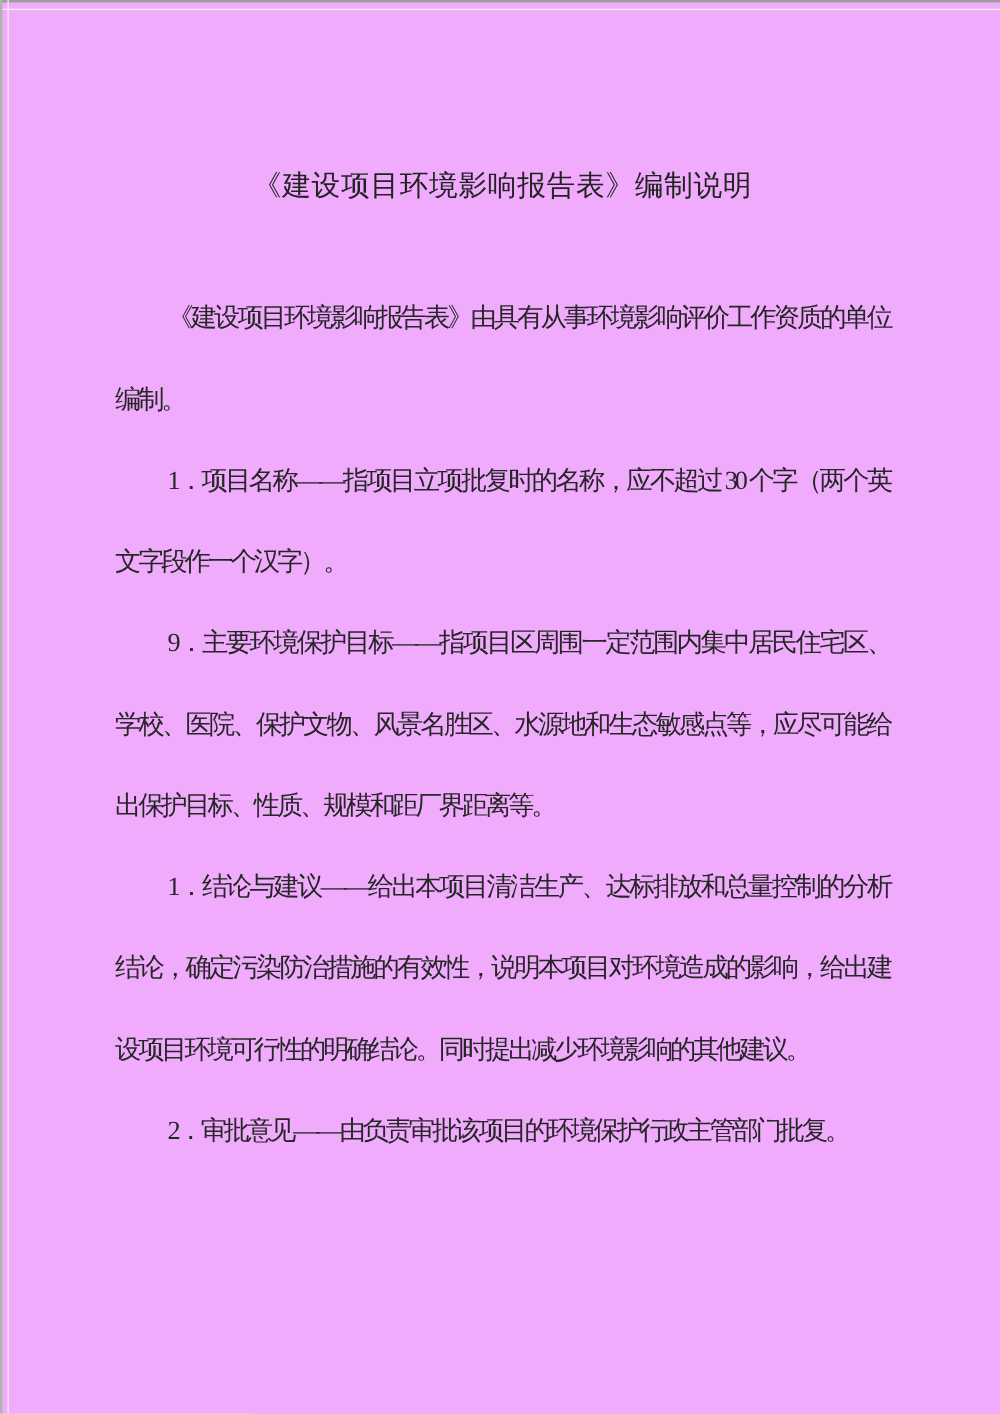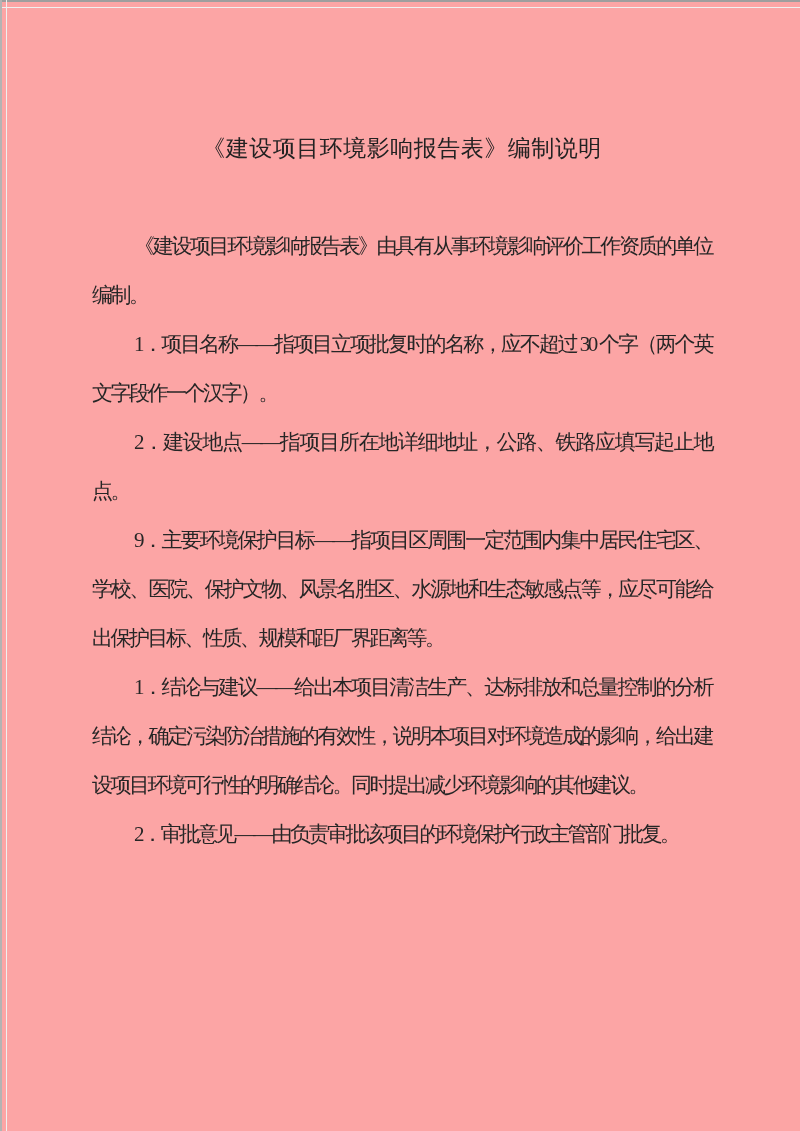--- a/index.html
+++ b/index.html
@@ -9,21 +9,21 @@
   body {
     width: 800px;
     height: 1131px;
     font-family: "Liberation Serif", "DejaVu Serif", serif;
     background: #ffffff;
   }
   .page {
     position: relative;
     width: 800px;
     height: 1131px;
-    background: #fca5a5;
+    background: #f0abfc;
     overflow: hidden;
     color: #1f1f1f;
   }
   
   .edge-top {
     position: absolute;
     top: 0; left: 0;
     width: 800px; height: 2px;
     background: #9e9e9e;
   }
@@ -56,21 +56,21 @@
     font-size: 23px;
     line-height: 26px;
     font-weight: normal;
     text-align: center;
     letter-spacing: 0.5px;
     color: #222222;
   }
   .body-text p {
     margin: 0;
     font-size: 21px;
-    line-height: 49px;
+    line-height: 65px;
     text-indent: 2em;
     text-align: justify;
     letter-spacing: -2.5px;
     color: #262626;
   }
   .body-text p.first {
     margin-top: 60px;
   }
 </style>
 </head>
@@ -81,19 +81,18 @@
   <div class="edge-top-faint"></div>
   <div class="edge-left"></div>
   <div class="edge-left-faint"></div>
 
   <div class="content">
     <h1 class="doc-title">《建设项目环境影响报告表》编制说明</h1>
 
     <div class="body-text">
       <p class="first">《建设项目环境影响报告表》由具有从事环境影响评价工作资质的单位编制。</p>
       <p>1．项目名称——指项目立项批复时的名称，应不超过 30 个字（两个英文字段作一个汉字）。</p>
-      <p>2．建设地点——指项目所在地详细地址，公路、铁路应填写起止地点。</p>
       <p>9．主要环境保护目标——指项目区周围一定范围内集中居民住宅区、学校、医院、保护文物、风景名胜区、水源地和生态敏感点等，应尽可能给出保护目标、性质、规模和距厂界距离等。</p>
       <p>1．结论与建议——给出本项目清洁生产、达标排放和总量控制的分析结论，确定污染防治措施的有效性，说明本项目对环境造成的影响，给出建设项目环境可行性的明确结论。同时提出减少环境影响的其他建议。</p>
       <p>2．审批意见——由负责审批该项目的环境保护行政主管部门批复。</p>
     </div>
   </div>
 </div>
 
 </body></html>

